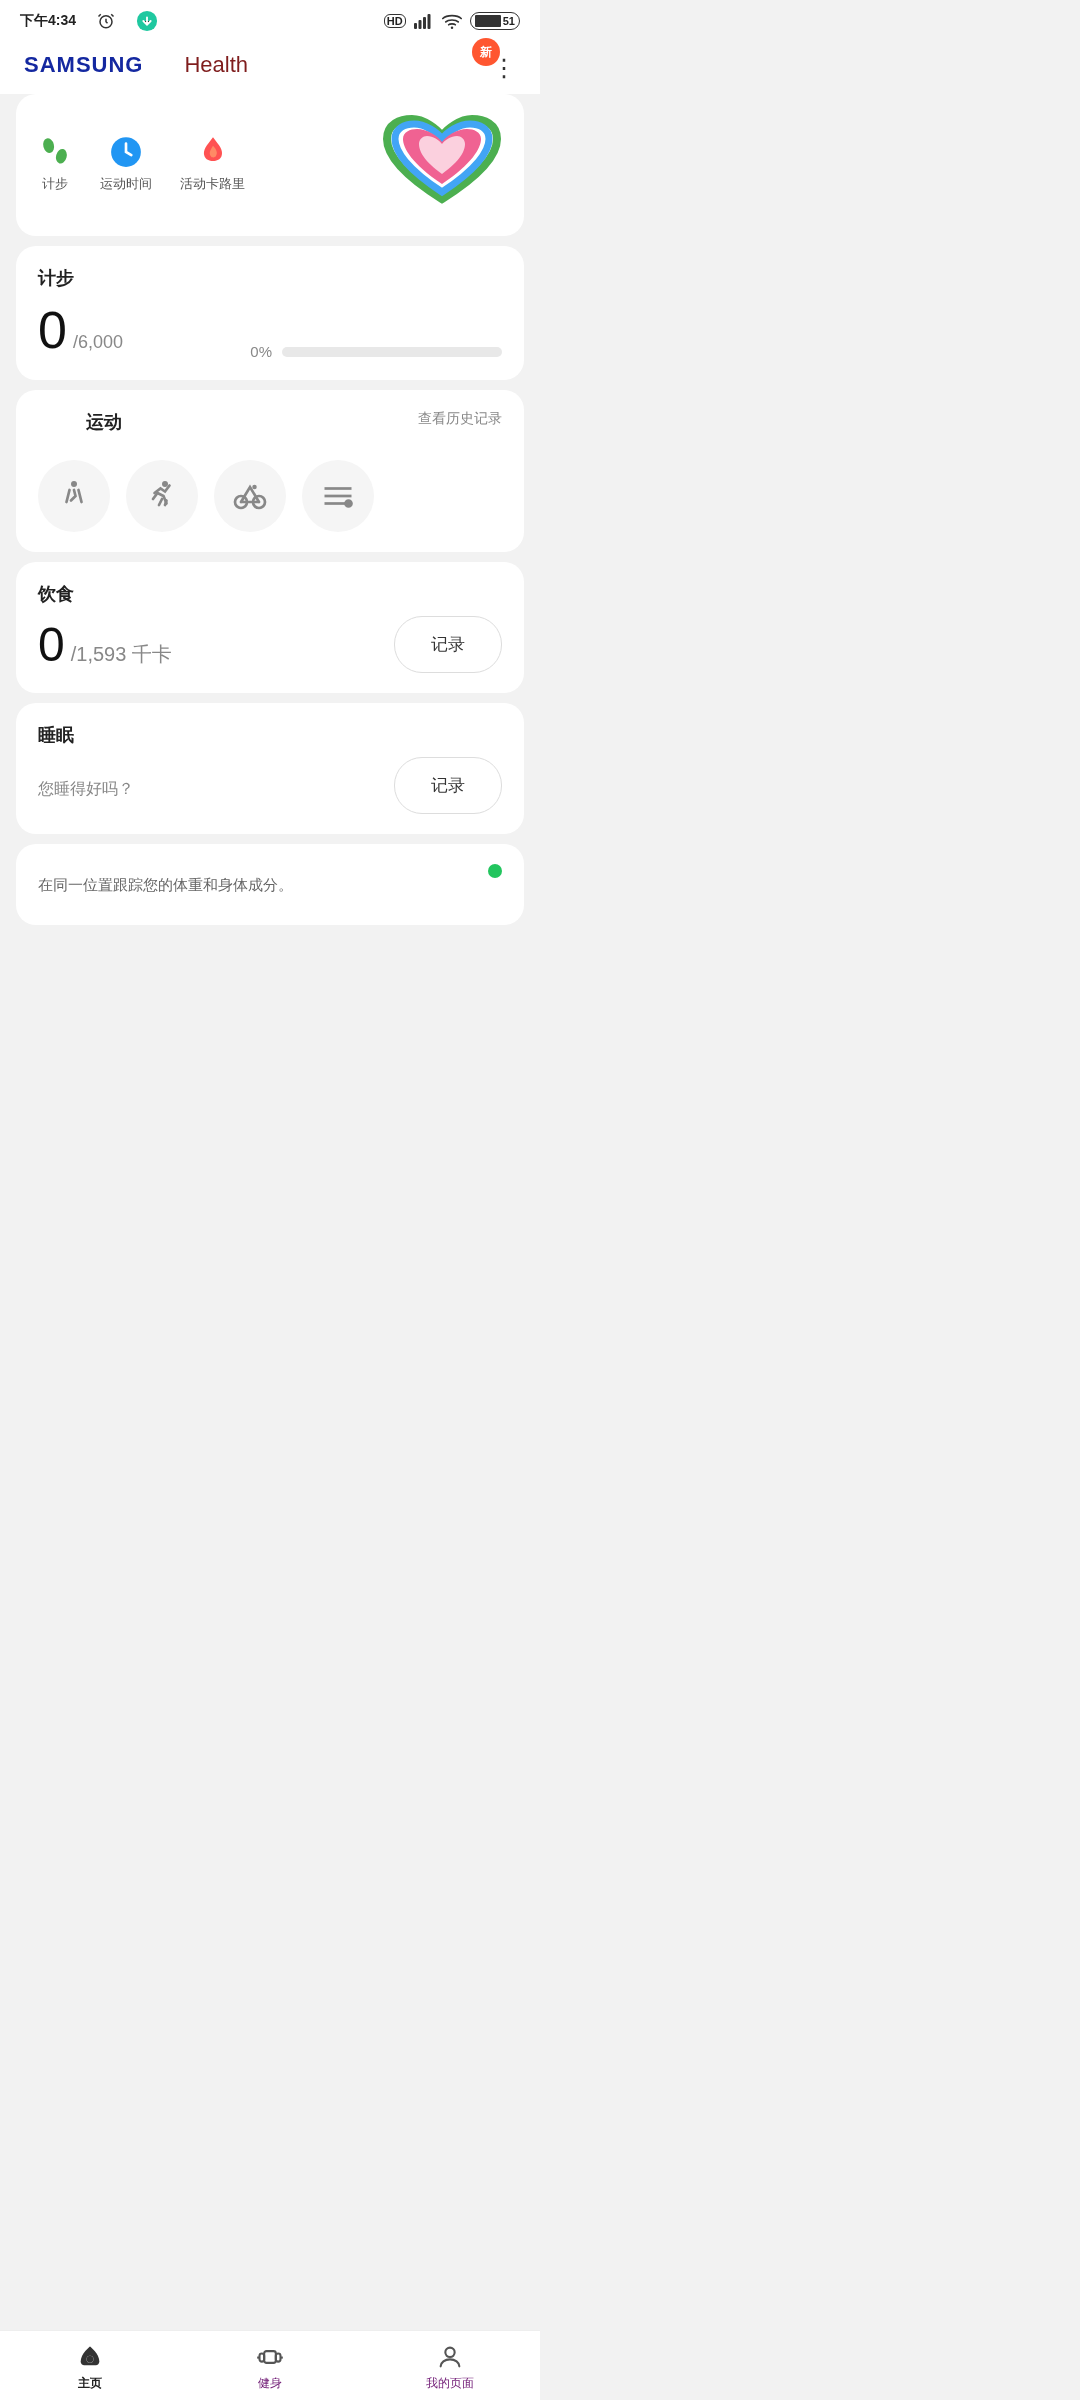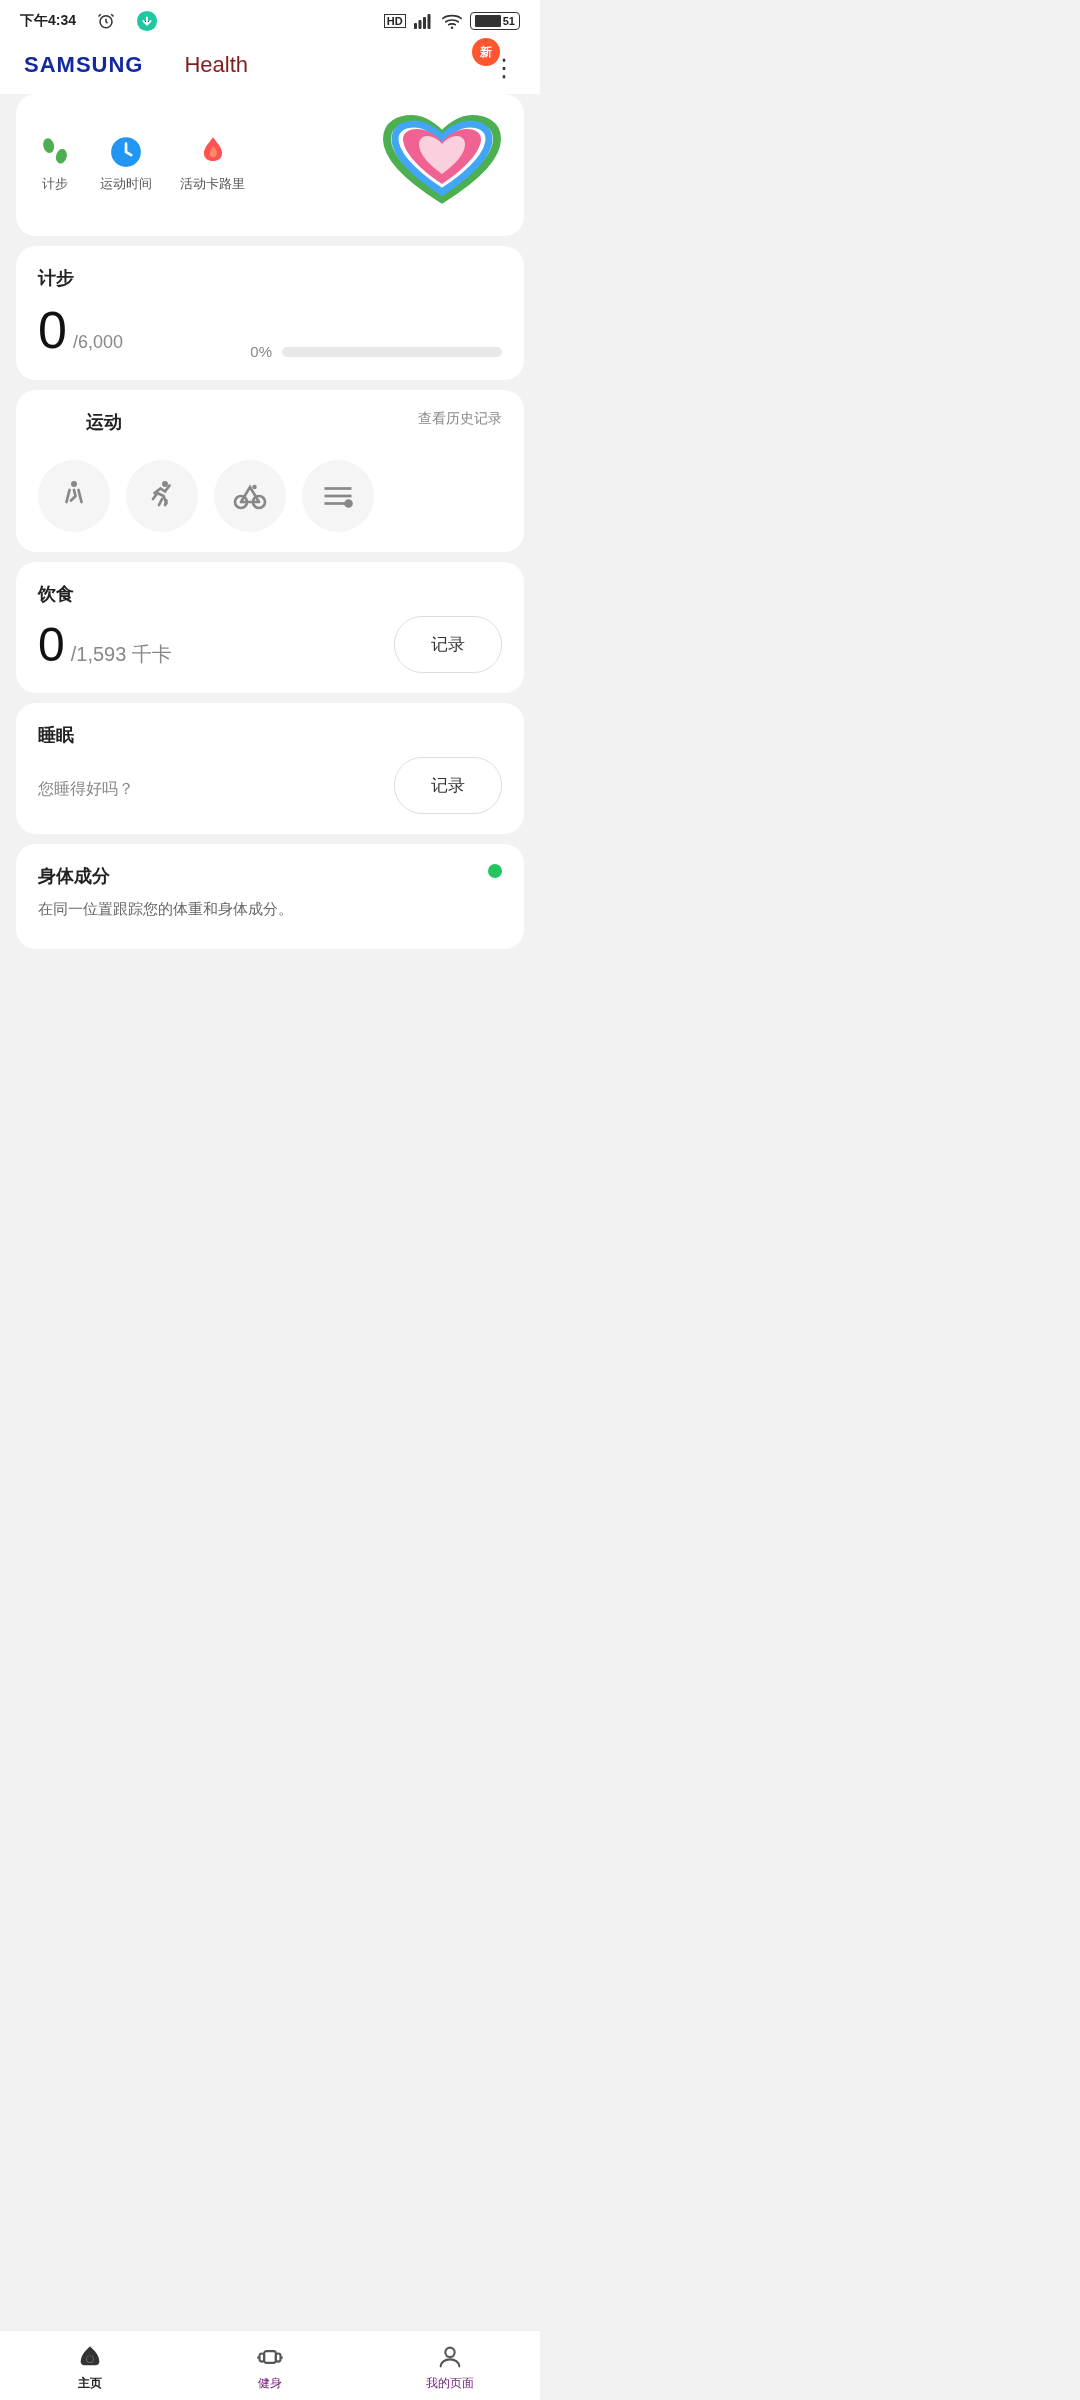--- a/index.html
+++ b/index.html
@@ -286,38 +286,38 @@
         <path d="M12 9v4l2 2"></path>
         <path d="M5 3L2 6M22 6l-3-3"></path>
     </svg>
 
     <svg width="22" height="22" viewBox="0 0 24 24">
       <circle cx="12" cy="12" r="11" fill="#1fc8a0"></circle>
       <path d="M8 12l4 4 4-4M12 8v8" stroke="#fff" stroke-width="2" stroke-linecap="round"></path>
     </svg>
   </div>
   <div class="status-right">
-    <span style="font-size:11px;font-weight:700;border:1px solid #333;padding:0 2px;border-radius:0;">HD</span>
+    <span style="font-size:11px;font-weight:700;border:1px solid #333;padding:0 2px;border-radius:6px;">HD</span>
 
     <svg width="20" height="16" viewBox="0 0 20 16">
       <rect x="0" y="10" width="3" height="6" rx="1" fill="#333"></rect>
       <rect x="4.5" y="7" width="3" height="9" rx="1" fill="#333"></rect>
       <rect x="9" y="4" width="3" height="12" rx="1" fill="#333"></rect>
       <rect x="13.5" y="1" width="3" height="15" rx="1" fill="#333"></rect>
     </svg>
 
     <svg width="20" height="16" viewBox="0 0 24 18">
       <path d="M1 6C5.5 1.5 18.5 1.5 23 6" stroke="#333" stroke-width="2" fill="none" stroke-linecap="round"></path>
       <path d="M4.5 10C7.5 7 16.5 7 19.5 10" stroke="#333" stroke-width="2" fill="none" stroke-linecap="round"></path>
       <path d="M8 13.5C9.5 12 14.5 12 16 13.5" stroke="#333" stroke-width="2" fill="none" stroke-linecap="round"></path>
       <circle cx="12" cy="17" r="1.5" fill="#333"></circle>
     </svg>
 
     <div style="display:flex;align-items:center;gap:1px;">
-      <div style="border:1.5px solid #333;border-radius:4px;padding:2px 4px;display:flex;align-items:center;gap:2px;">
+      <div style="border:1.5px solid #333;border-radius:9px;padding:2px 4px;display:flex;align-items:center;gap:2px;">
         <div style="width:26px;height:12px;background:#333;border-radius:1px;"></div>
         <span style="font-size:11px;">51</span>
       </div>
     </div>
   </div>
 </div>
 
 <div class="header">
   <div class="header-logo">
     <span class="logo-samsung">SAMSUNG</span>
@@ -448,21 +448,20 @@
   <div class="sleep-row">
     <div class="sleep-left">
       <div class="sleep-subtitle">您睡得好吗？</div>
     </div>
     <button class="record-btn">记录</button>
   </div>
 </div>
 
 <div class="body-comp-card">
   <div class="green-dot"></div>
-  <div class="card-title">身体成分</div>
   <div class="body-comp-desc">在同一位置跟踪您的体重和身体成分。</div>
 </div>
 
 <div class="bottom-spacer"></div>
 
 <div class="bottom-nav">
   <div class="nav-item">
     <svg width="28" height="28" viewBox="0 0 24 24" fill="none">
       <path d="M12 3C12 3 4 9 4 16C4 17.5 5.5 19 7 19H17C18.5 19 20 17.5 20 16C20 9 12 3 12 3Z" fill="#333"></path>
       <circle cx="12" cy="14" r="3" fill="white"></circle>

